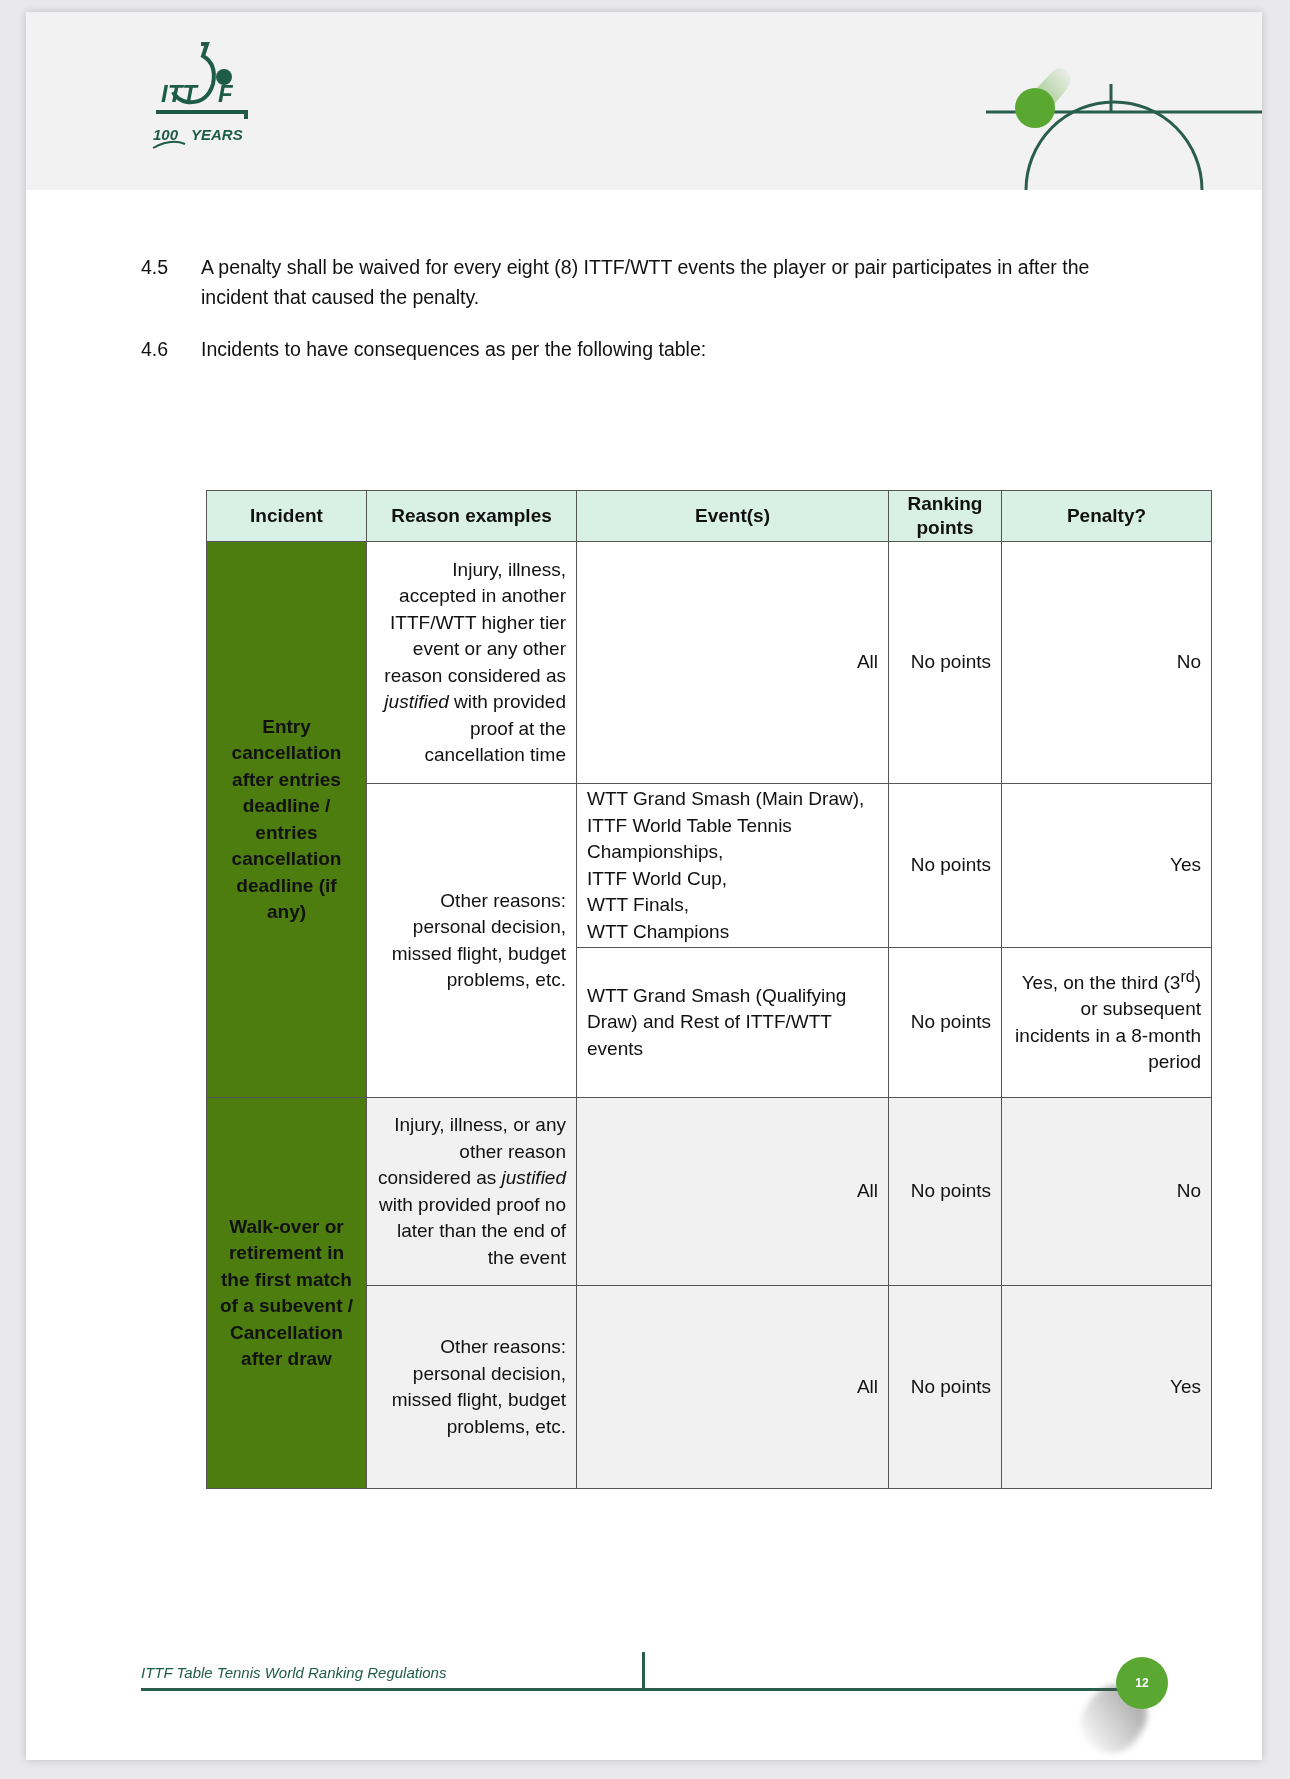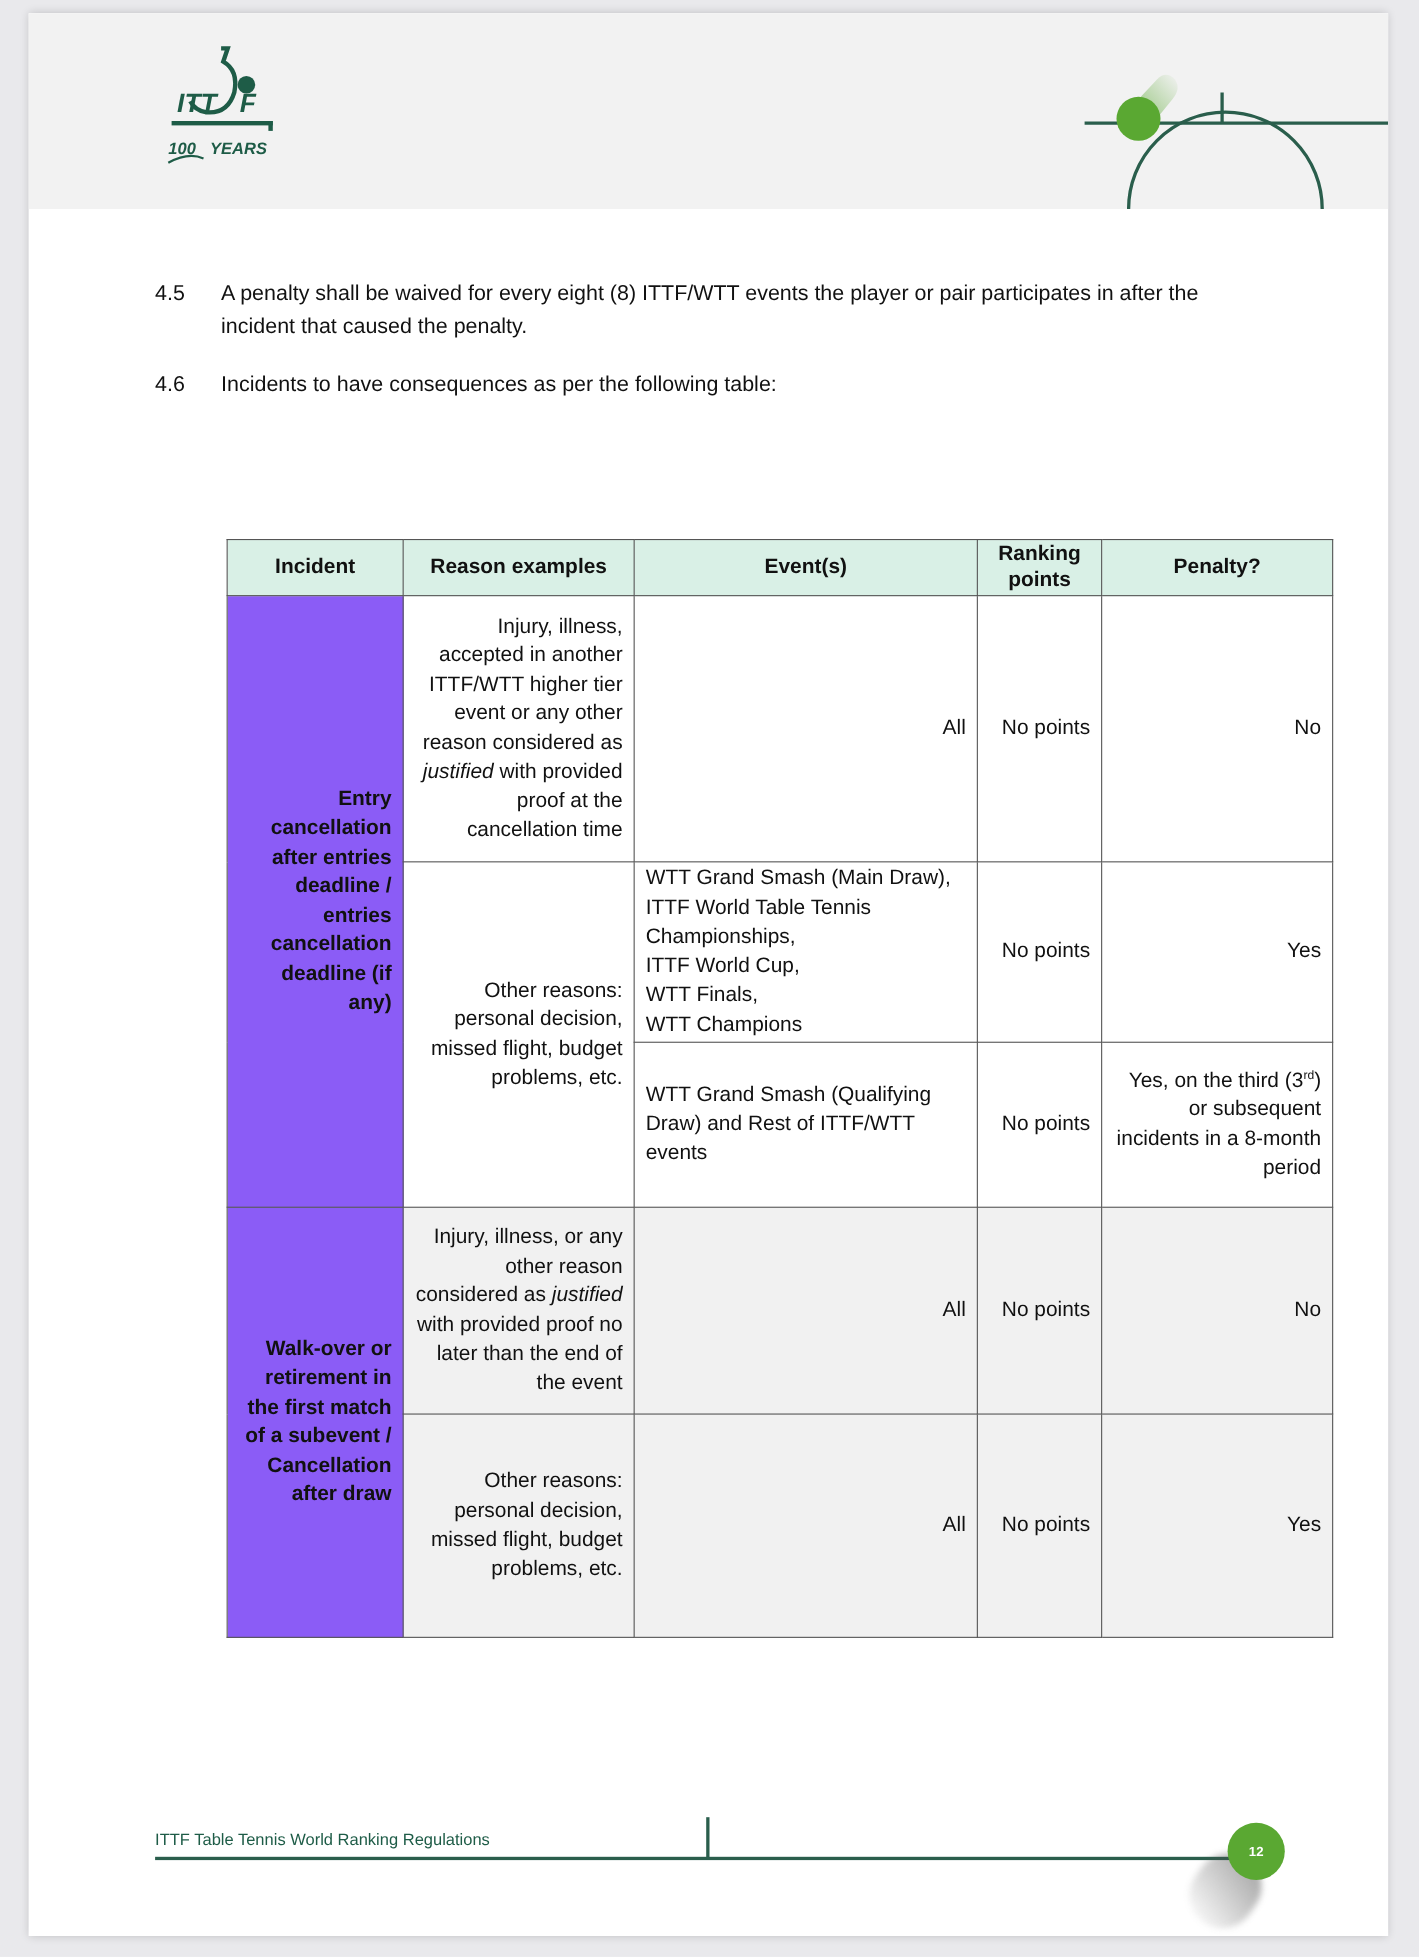--- a/index.html
+++ b/index.html
@@ -24,28 +24,28 @@
 
   table.rules {
     position:absolute; left:180px; top:478px; width:1005px;
     border-collapse:collapse; table-layout:fixed;
     font-size:19px; color:#111; line-height:26.5px;
   }
   table.rules td, table.rules th {
     border:1.5px solid #555; padding:2px 10px; vertical-align:middle;
   }
   table.rules th { background:#d9f0e6; font-weight:bold; text-align:center; height:50px; padding:0 6px; line-height:24px; }
-  td.incident { background:#8b5cf6; font-weight:bold; text-align:right; }
+  td.incident { background:#4d7c0f; font-weight:bold; text-align:center; }
   td.center { text-align:right; }
   tr.grey td:not(.incident) { background:#f1f1f1;margin-top:16px; }
   td.reason { text-align:right; }
   em { font-style:italic; }
-  sup { font-size:11px; line-height:0; }
+  sup { font-size:16px; line-height:0; }
 
-  .footer-text { position:absolute; left:115px; top:1652px; font-size:15px; color:#1e5c47; }
+  .footer-text { position:absolute; left:115px; top:1652px; font-size:15px; color:#1e5c47;font-style:italic; }
   .footer-line { position:absolute; left:115px; top:1676px; width:985px; height:3px; background:#2a5e4c; }
   .footer-tick { position:absolute; left:616px; top:1640px; width:3px; height:38px; background:#2a5e4c; }
   .page-badge {
     position:absolute; left:1090px; top:1645px; width:52px; height:52px; border-radius:50%;
     background:#5aa832; color:#fff; font-weight:bold; font-size:12px;
     display:flex; align-items:center; justify-content:center;
   }
   .page-shadow {
     position:absolute; left:1058px; top:1672px; width:60px; height:70px;
     background:linear-gradient(200deg, rgba(80,80,80,0.55), rgba(255,255,255,0));

